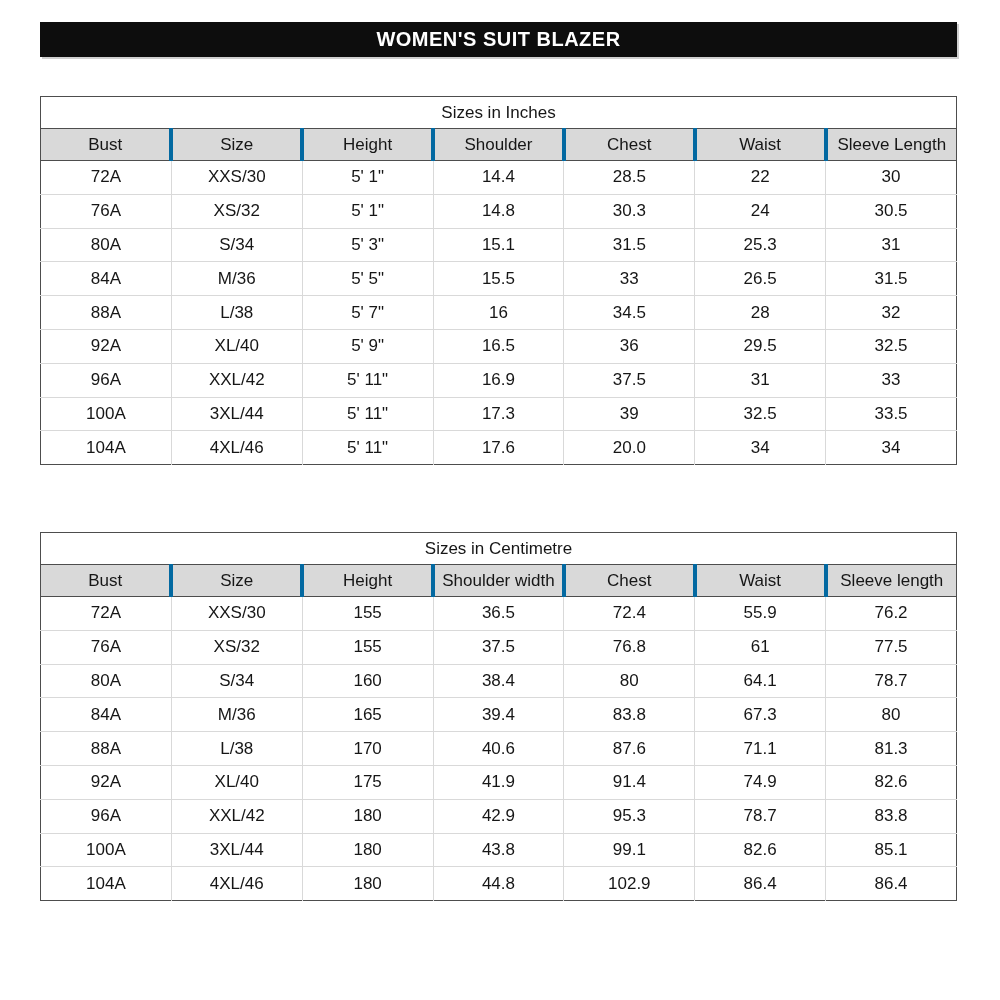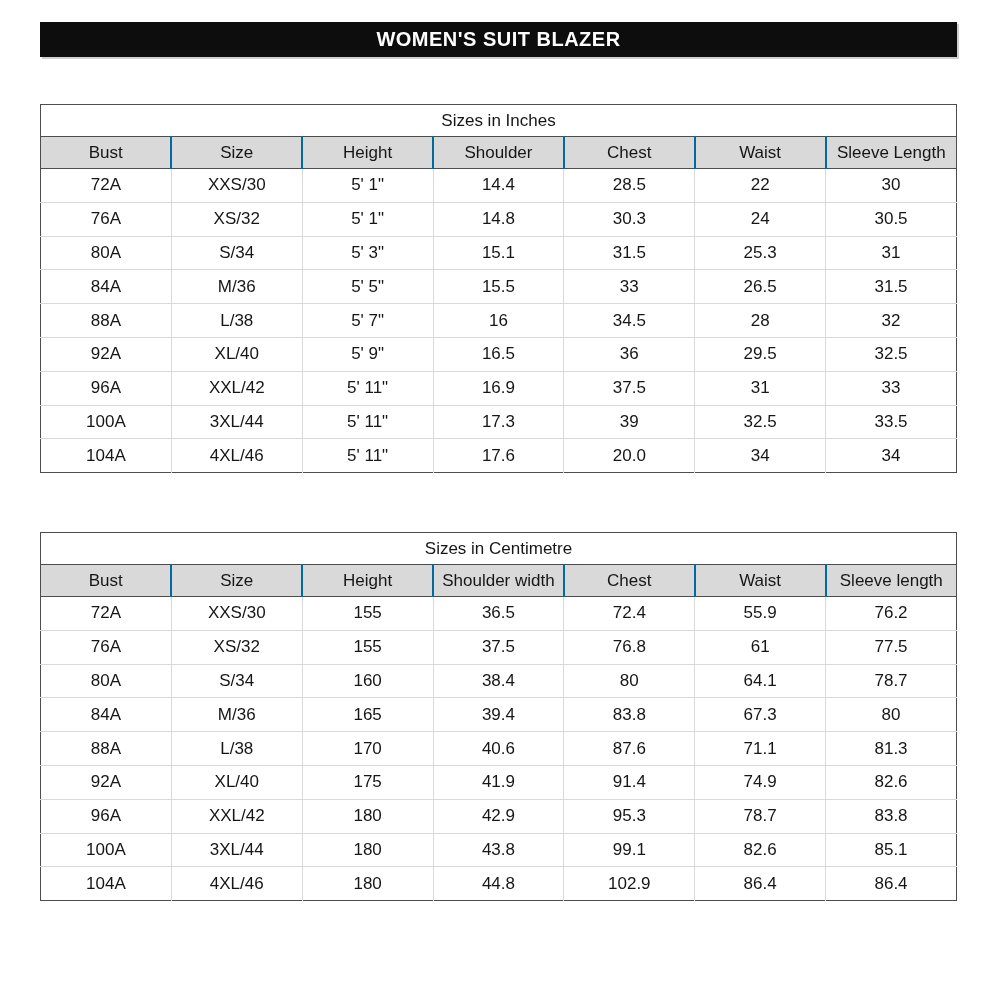--- a/index.html
+++ b/index.html
@@ -21,37 +21,37 @@
     display:flex;align-items:center;justify-content:center;
     font-size:20px;font-weight:bold;letter-spacing:0.5px;
     box-shadow:2px 2px 0 #cfcfcf;
   }
   table.size-table{
     position:absolute;left:40px;width:917px;
     border-collapse:collapse;table-layout:fixed;
     border:1.5px solid var(--outer-border);
     font-size:17px;
   }
-  table.t1{top:104px;}
+  table.t1{top:96px;}
   table.t2{top:532px;padding-left:37px;}
   .size-table td,.size-table th{
     text-align:center;vertical-align:middle;padding:0;
     overflow:hidden;white-space:nowrap;
   }
   tr.caption-row td{
     height:31px;
     border-bottom:1.5px solid var(--outer-border);
     background:#ffffff;
   }
   tr.header-row th{
     height:31px;
     background:var(--header-row-bg);
     font-weight:normal;
     border-bottom:1.5px solid var(--outer-border);
-    border-left:2px solid #0369a1;
+    border-left:4px solid #0369a1;
   }
   tr.header-row th:first-child{border-left:none;}
   tbody td{
     height:32.8px;
     border-bottom:1px solid var(--grid-line);
     border-left:1px solid var(--grid-line);
   }
   tbody td:first-child{border-left:none;}
   tbody tr:last-child td{border-bottom:none;margin-left:16px;}
 </style>

